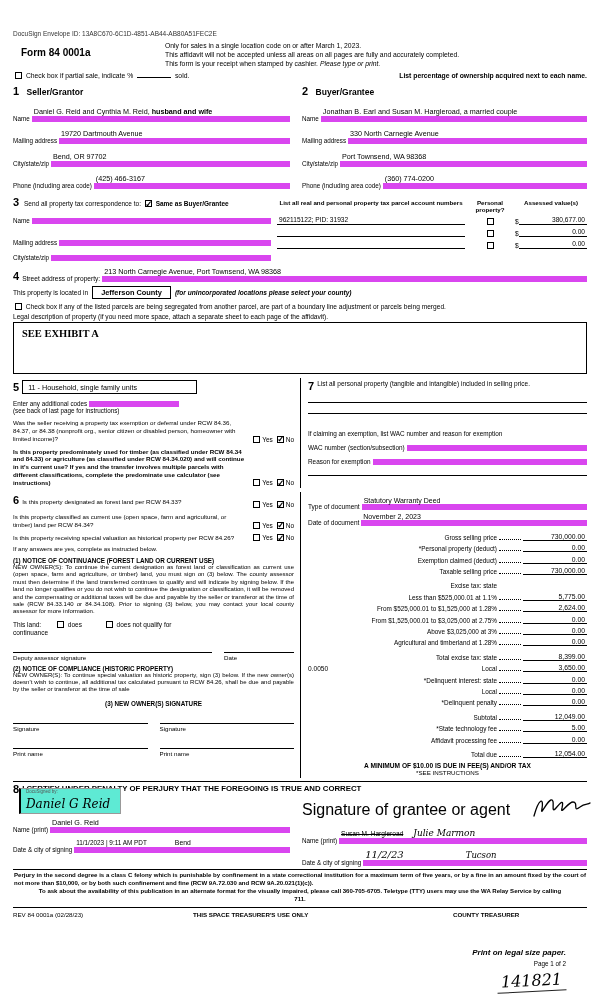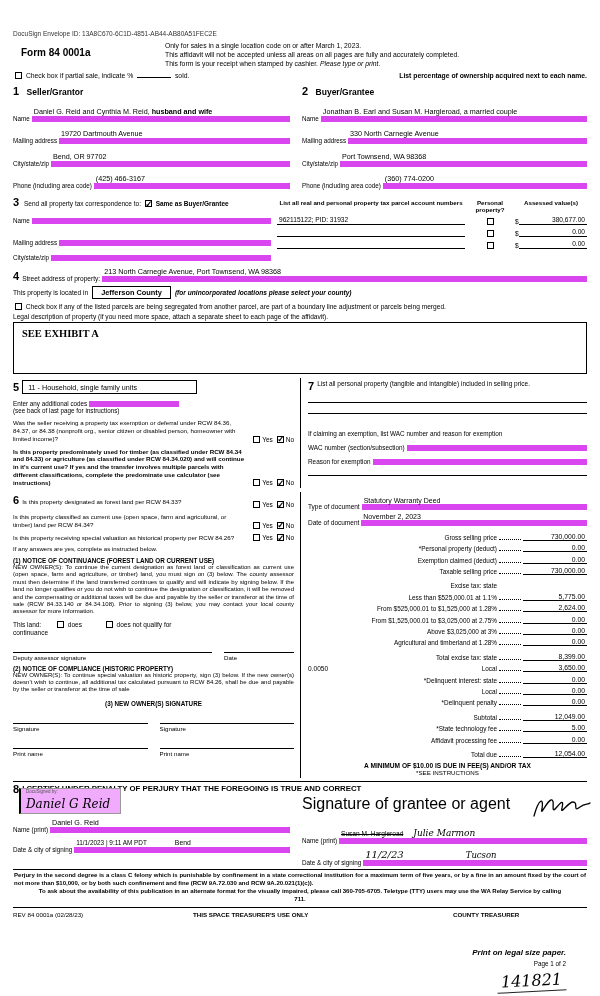--- a/index.html
+++ b/index.html
@@ -96,21 +96,21 @@
 
   
   .sec8 { border-top: 1px solid #000; margin-top: 3px; padding-top: 1px; }
   .cert-head { display: flex; align-items: center; }
   .cert-text { font-size: 7.8px; font-weight: bold; }
   .sigs { display: flex; }
   .sigL { width: 50%; padding-right: 10px; }
   .sigR { width: 50%; padding-left: 2px; }
   .script { font-family: "DejaVu Serif", serif; font-style: italic; }
   .ds-box { display: inline-block; border: 1px solid #999; border-left: 2.5px solid #000;
-            padding: 0 10px 1px 5px; margin-left: 6px; margin-top: -7px; background: #f0abfc; }
+            padding: 0 10px 1px 5px; margin-left: 6px; margin-top: -7px; background: #5eead4; }
   .ds-by { font-size: 4.5px; color: #555; display: block; }
   .ds-name { font-size: 12px; line-height: 1; }
   .struck { text-decoration: line-through; }
   .scribble { margin-left: 18px; vertical-align: -6px; }
 
   .perjury { border-top: 1px solid #000; margin-top: 3px; padding: 2px 1px 0 1px;
              font-size: 6.05px; font-weight: bold; line-height: 1.28; text-align: justify; }
   .altfmt { font-size: 6.05px; font-weight: bold; text-align: center; line-height: 1.3;
             border-bottom: 1px solid #000; padding: 1px 20px 3px 20px; }
 
@@ -541,21 +541,21 @@
         </div>
         <div class="frow" style="margin-top:5px;">
           <span class="flabel">Date &amp; city of signing</span>
           <span class="fline">
             <span style="font-size:6.4px;">11/1/2023  |  9:11 AM PDT</span>
             <span style="margin-left:26px;font-size:6.8px;">Bend</span>
           </span>
         </div>
       </div>
       <div class="sigR">
-        <div style="display:flex;align-items:flex-start;">
+        <div style="display:flex;align-items:center;">
           <span class="flabel">Signature of grantee or agent</span>
           <span class="scribble">
             <svg width="64" height="26" viewBox="0 0 64 26">
               <path d="M4,21 C9,3 14,2 12,14 C10,22 17,6 21,5 C26,4 20,20 26,13 C31,7 34,4 32,13 C30,21 38,7 43,7 C49,7 42,18 50,12 C55,8 58,10 60,8" stroke="#000" fill="none" stroke-width="1.3" stroke-linecap="round"></path>
             </svg>
           </span>
         </div>
         <div class="frow" style="margin-top:3px;">
           <span class="flabel">Name (print)</span>
           <span class="fline">

